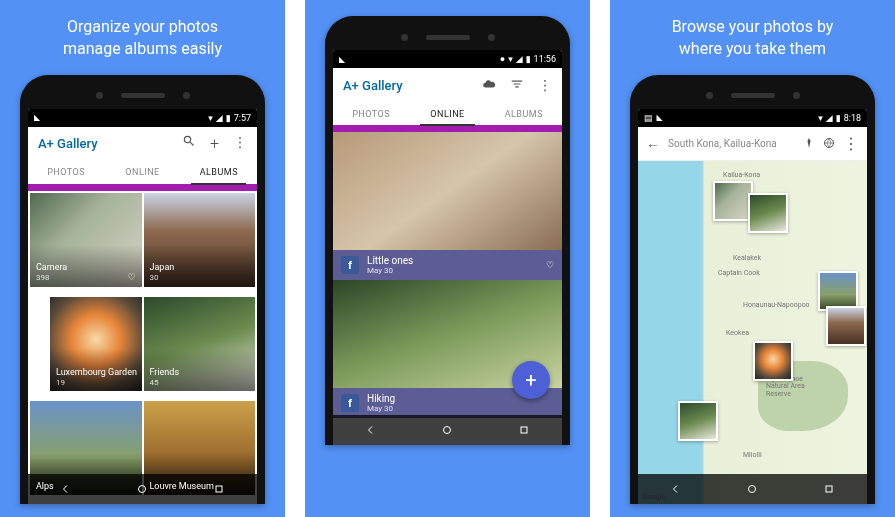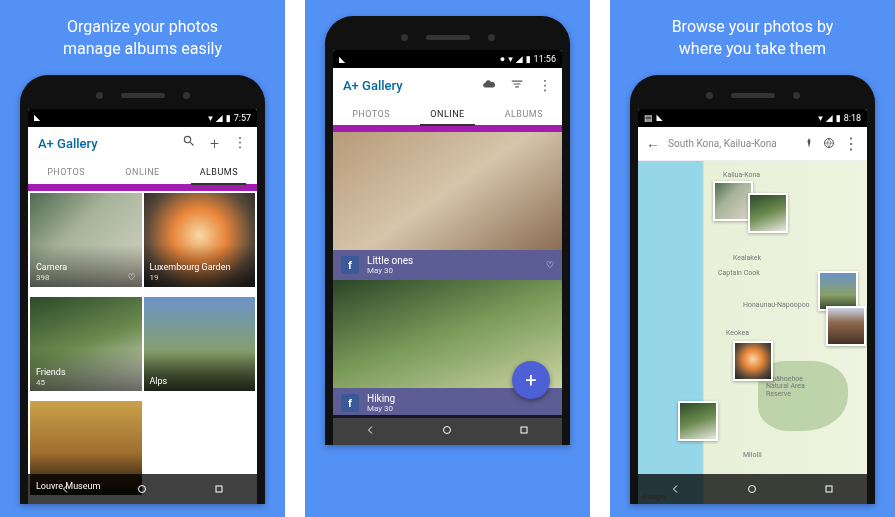--- a/index.html
+++ b/index.html
@@ -128,21 +128,21 @@
     content: '';
     position: absolute; inset: 0;
     background: linear-gradient(to top, rgba(0,0,0,.55) 0%, rgba(0,0,0,0) 45%);
   }
   .album-label { position: absolute; bottom: 4px; left: 6px; z-index: 2; font-size: 9px; line-height: 1.2; }
   .album-count { font-size: 8px; opacity: .8; display: block; }
   .album-fav { position: absolute; bottom: 5px; right: 6px; z-index: 2; font-size: 9px; }
   
   .thumb-camera { background: linear-gradient(135deg,#516a50,#a6b39a 40%,#d9d5c6);}
   .thumb-japan { background: linear-gradient(180deg,#c9d4e6 0%,#8e6a4f 40%,#463023 100%);}
-  .thumb-garden { background: radial-gradient(circle at 50% 45%, #f7d9a6 0%, #e8863a 35%, #5a4a3a 70%, #222 100%);}
+  .thumb-garden { background: radial-gradient(circle at 50% 45%, #f7d9a6 0%, #e8863a 35%, #5a4a3a 70%, #222 100%); margin-left: 20px;}
   .thumb-friends { background: linear-gradient(160deg,#2c4a2a,#6b8b4f 50%,#e9e7df);}
   .thumb-louvre { background: linear-gradient(180deg,#cba14a,#9a6a2d 60%,#4a3a1f);}
   .thumb-alps { background: linear-gradient(180deg,#6a93c8 0%,#88a06a 60%,#3b4a2b 100%);}
   
   .online-list { flex: 1; overflow: hidden; position: relative; }
   .online-item { position: relative; color: #fff; }
   .online-item.big { height: 148px; }
   .online-item.small { height: 138px; }
   .online-hero { height: calc(100% - 30px); background-size: cover; background-position: center; }
   .hero-little { background: linear-gradient(145deg,#b79a78,#d6c5ab 50%,#8a6d55);}
@@ -258,20 +258,23 @@
       </div>
       <div class="tabs">
         <div class="tab">PHOTOS</div>
         <div class="tab">ONLINE</div>
         <div class="tab active">ALBUMS</div>
       </div>
       <div class="albums-grid">
         <div class="album thumb-camera">
           <div class="album-label"><span>Camera</span><span class="album-count">398</span></div>
           <span class="album-fav">♡</span>
+        </div>
+        <div class="album thumb-japan">
+          <div class="album-label"><span>Japan</span><span class="album-count">30</span></div>
         </div>
         <div class="album thumb-garden">
           <div class="album-label"><span>Luxembourg Garden</span><span class="album-count">19</span></div>
         </div>
         <div class="album thumb-friends">
           <div class="album-label"><span>Friends</span><span class="album-count">45</span></div>
         </div>
         <div class="album thumb-alps">
           <div class="album-label"><span>Alps</span></div>
         </div>

